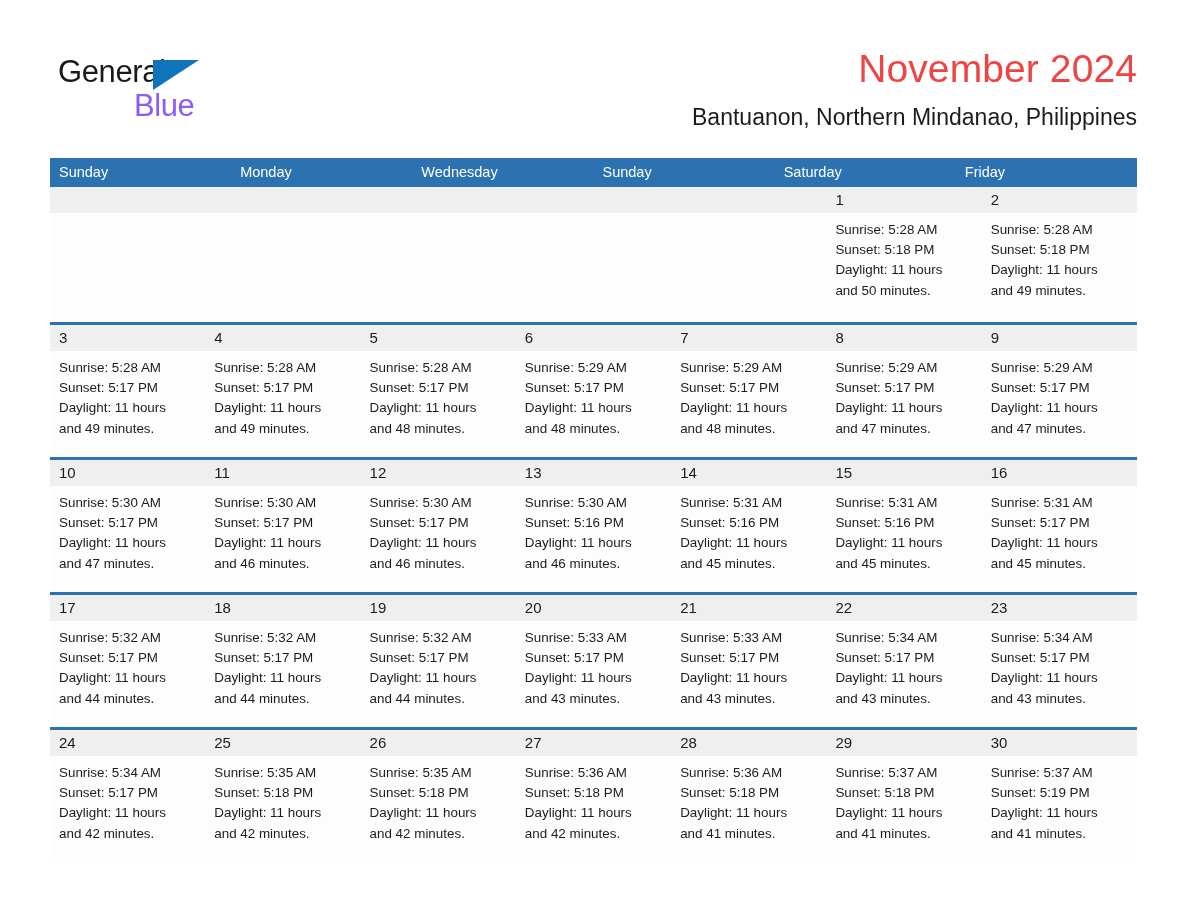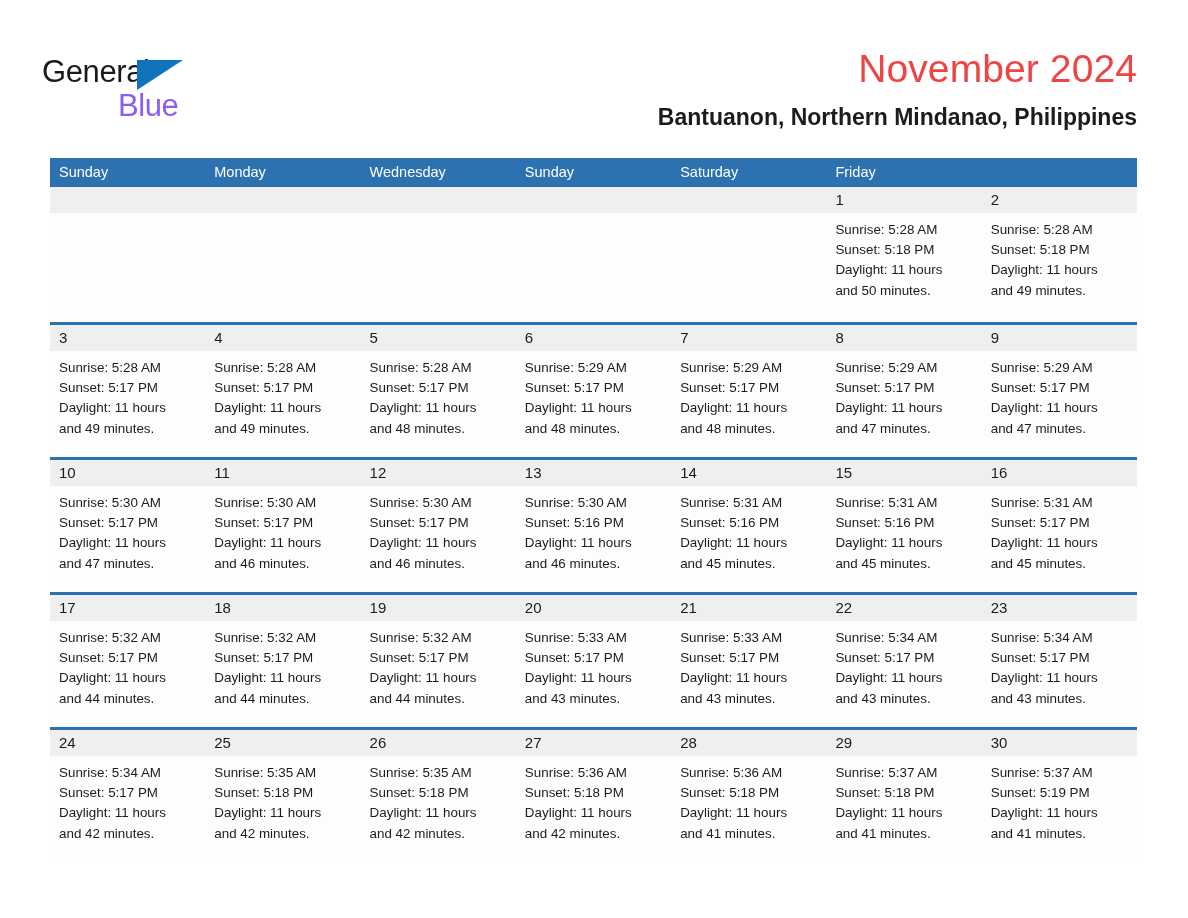--- a/index.html
+++ b/index.html
@@ -14,21 +14,21 @@
     position: relative;
     width: 1188px;
     height: 918px;
     background: #ffffff;
     overflow: hidden;
   }
 
   
   .header {
     position: absolute;
-    left: 34px;
+    left: 50px;
     top: 44px;
     right: 51px;
     height: 108px;
   }
   .brand {
     position: absolute;
     left: 8px;
     top: 10px;
     width: 160px;
     height: 76px;
@@ -71,35 +71,35 @@
   .cal-title {
     font-size: 39px;
     font-weight: 400;
     color: #ef4444;
     line-height: 50px;
     letter-spacing: 0.1px;
   }
   .cal-subtitle {
     margin-top: 9px;
     font-size: 23px;
-    font-weight: 700;
+    font-weight: 400;
     color: #1c1c1c;
     line-height: 28px;
   }
 
   
   .calendar {
     position: absolute;
     left: 50px;
     top: 158px;
     width: 1087px;
   }
   .weekhead {
     display: grid;
-    grid-template-columns: repeat(7, 1fr);
+    grid-template-columns: repeat(6, 1fr);
     background: #2c71b0;
     height: 29px;
   }
   .weekhead .dayname {
     color: #ffffff;
     font-size: 14.5px;
     line-height: 29px;
     padding-left: 9px;
     white-space: nowrap;
     overflow: hidden;

